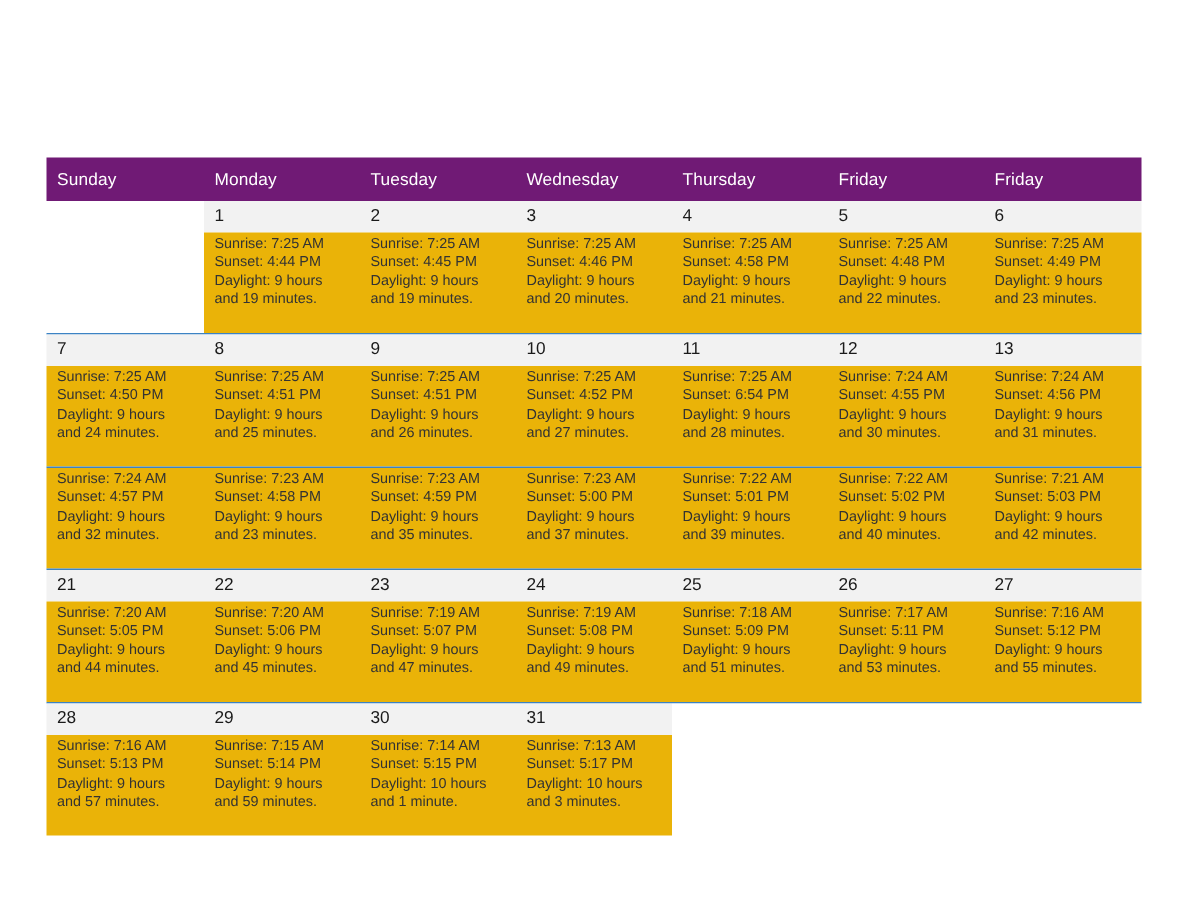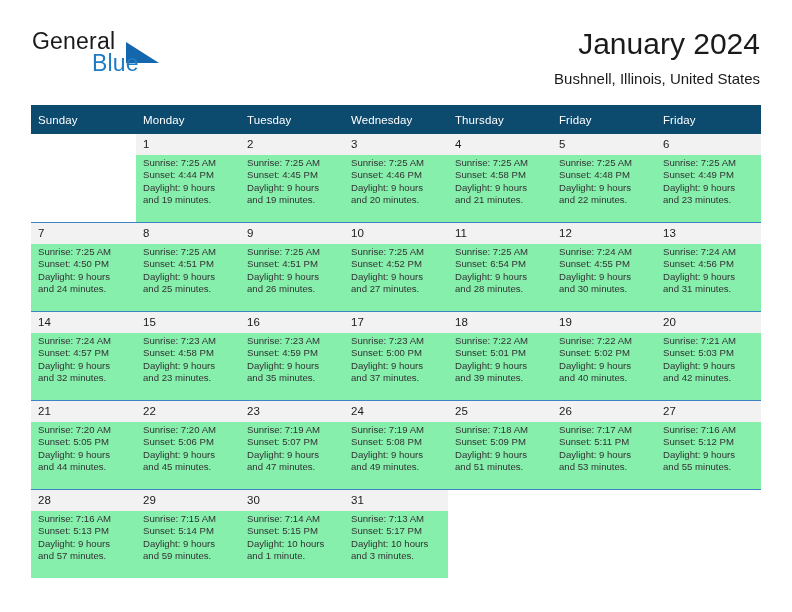--- a/index.html
+++ b/index.html
@@ -87,21 +87,21 @@
   
   .calendar {
     position: absolute;
     left: 31px;
     top: 105px;
     width: 730px;
     border-collapse: collapse;
     table-layout: fixed;
   }
   .calendar th {
-    background: #0c4a6e;
+    background: #701a75;
     color: #ffffff;
     font-weight: normal;
     font-size: 11.5px;
     text-align: left;
     padding: 5px 0 5px 7px;
     height: 19px;
     vertical-align: middle;
     letter-spacing: 0.1px;
   }
   .week-sep td {
@@ -114,21 +114,21 @@
   .daynum-row td {
     background: #f2f2f2;
     font-size: 11.5px;
     color: #1a1a1a;
     padding: 3px 0 3px 7px;
     height: 15px;
     vertical-align: top;
     line-height: 14px;
   }
   .info-row td {
-    background: #86efac;
+    background: #eab308;
     font-size: 9.6px;
     color: #333333;
     padding: 2px 6px 7px 7px;
     vertical-align: top;
     line-height: 12.4px;
     height: 58px;
   }
   .info-row td.empty {
     background: #ffffff;
   }
@@ -138,34 +138,20 @@
   .info-line {
     display: block;
     white-space: nowrap;
   }
 </style>
 </head>
 <body>
 
 <div class="page">
 
-  <div class="header">
-
-    <div class="logo">
-      <span class="logo-general">General</span>
-      <span class="logo-triangle"></span>
-      <span class="logo-blue">Blue</span>
-    </div>
-
-    <div class="title-block">
-      <div class="cal-title">January 2024</div>
-      <div class="cal-location">Bushnell, Illinois, United States</div>
-    </div>
-
-  </div>
 
   <table class="calendar">
     <colgroup>
       <col style="width:105px">
         <col style="width:104px">
         <col style="width:104px">
         <col style="width:104px">
         <col style="width:104px">
         <col style="width:104px">
         <col style="width:105px">
@@ -287,29 +273,20 @@
           <span class="info-line">Sunset: 4:56 PM</span>
           <span class="info-line">Daylight: 9 hours</span>
           <span class="info-line">and 31 minutes.</span>
         </td>
       </tr>
 
       <tr class="week-sep">
           <td colspan="7"></td>
         </tr>
 
-      <tr class="daynum-row">
-        <td>14</td>
-        <td>15</td>
-        <td>16</td>
-        <td>17</td>
-        <td>18</td>
-        <td>19</td>
-        <td>20</td>
-      </tr>
       <tr class="info-row">
         <td>
           <span class="info-line">Sunrise: 7:24 AM</span>
           <span class="info-line">Sunset: 4:57 PM</span>
           <span class="info-line">Daylight: 9 hours</span>
           <span class="info-line">and 32 minutes.</span>
         </td>
         <td>
           <span class="info-line">Sunrise: 7:23 AM</span>
           <span class="info-line">Sunset: 4:58 PM</span>

